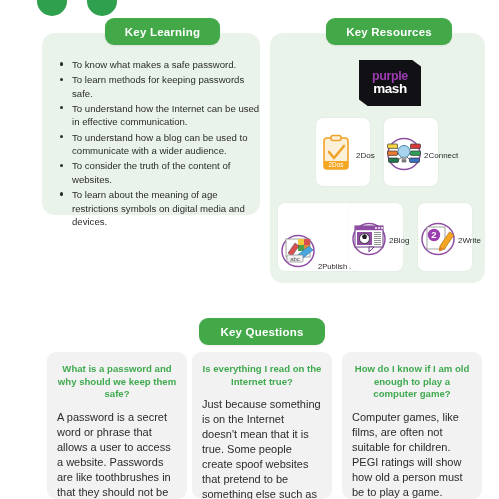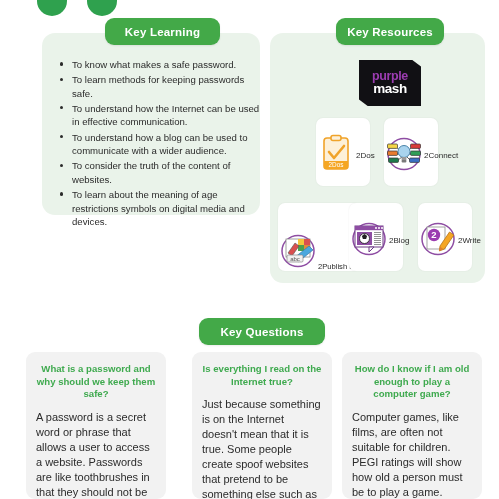--- a/index.html
+++ b/index.html
@@ -99,21 +99,21 @@
   <ul class="kl-list">
     <li><span class="bul"></span><span>To know what makes a safe password.</span></li>
     <li><span class="bul"></span><span>To learn methods for keeping passwords safe.</span></li>
     <li><span class="bul"></span><span>To understand how the Internet can be used in effective communication.</span></li>
     <li><span class="bul"></span><span>To understand how a blog can be used to communicate with a wider audience.</span></li>
     <li><span class="bul"></span><span>To consider the truth of the content of websites.</span></li>
     <li><span class="bul"></span><span>To learn about the meaning of age restrictions symbols on digital media and devices.</span></li>
   </ul>
 
   <div class="panel" style="left:258px;top:33px;width:215px;height:250px;"></div>
-  <div class="pill" style="left:324px;top:18px;width:108px;height:27px;">
+  <div class="pill" style="left:314px;top:18px;width:126px;height:27px;">
     <span>Key Resources</span>
   </div>
 
   <div class="pm-logo">
     <span class="pm1">purple</span>
     <span class="pm2">mash</span>
   </div>
 
   <div class="tile" style="left:304px;top:118px;">
     <div class="ticon">
@@ -208,21 +208,21 @@
         <path d="M21 32 l4.4 -2 l-3.3 -2.2 z" fill="#e07f2a"></path>
       </svg>
     </div>
     <div class="tlabel">2Write</div>
   </div>
 
   <div class="pill" style="left:187px;top:318px;width:126px;height:27px;">
     <span>Key Questions</span>
   </div>
 
-  <div class="qcard" style="left:14px;">
+  <div class="qcard" style="left:35px;">
     <div class="qtitle">What is a password and why should we keep them safe?</div>
     <div class="qbody">A password is a secret word or phrase that allows a user to access a website. Passwords are like toothbrushes in that they should not be shared with anyone else.</div>
   </div>
 
   <div class="qcard" style="left:180px;">
     <div class="qtitle">Is everything I read on the Internet true?</div>
     <div class="qbody">Just because something is on the Internet doesn't mean that it is true. Some people create spoof websites that pretend to be something else such as a bank website or to provide</div>
   </div>
 
   <div class="qcard" style="left:330px;">

